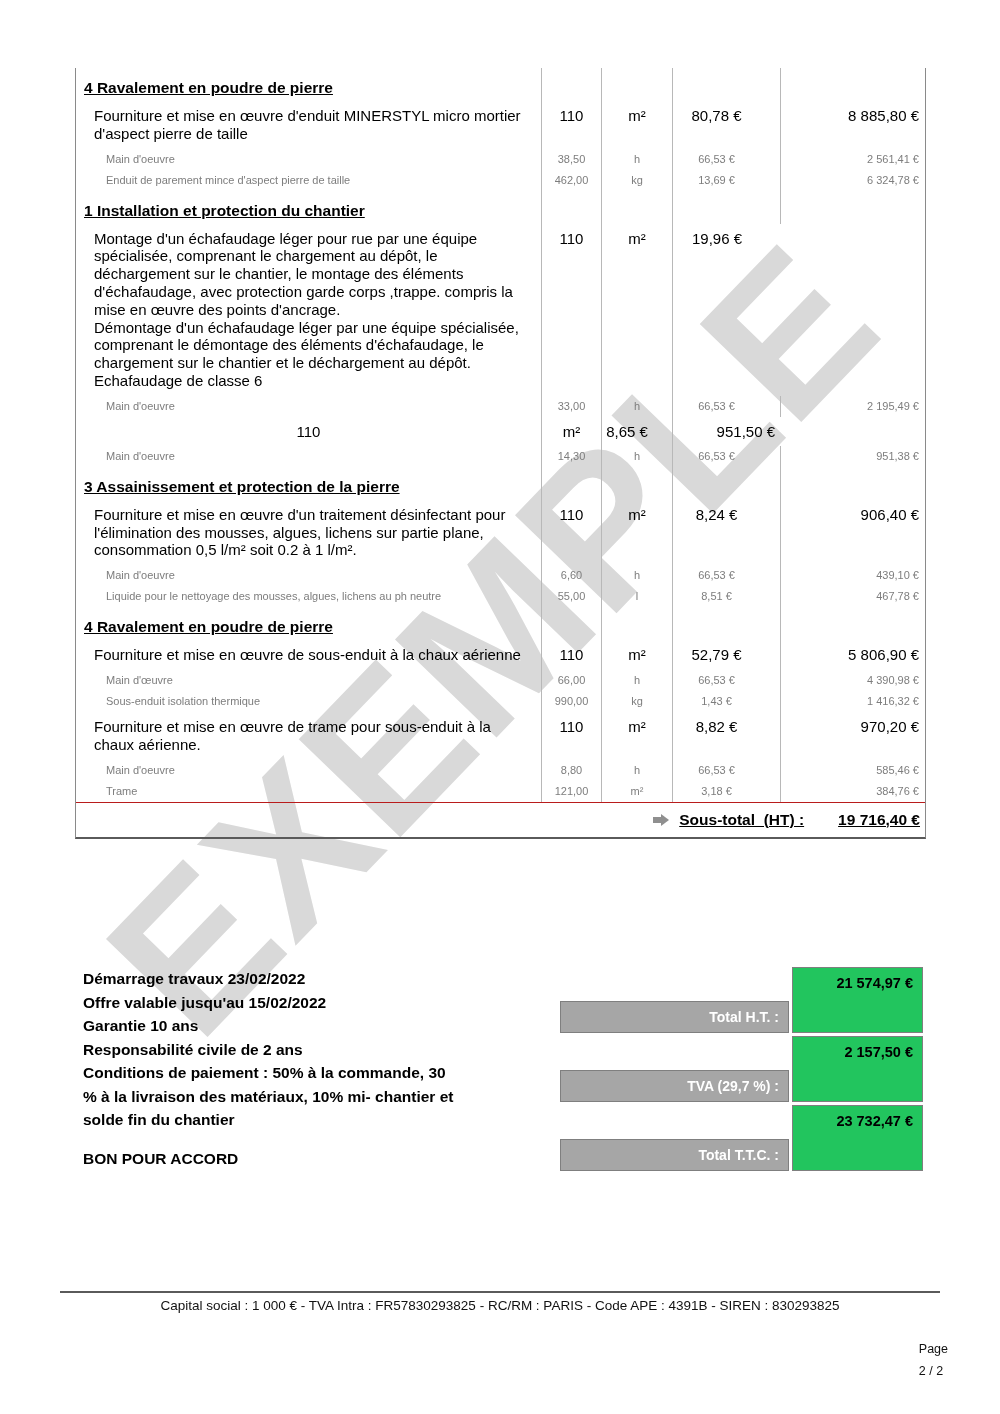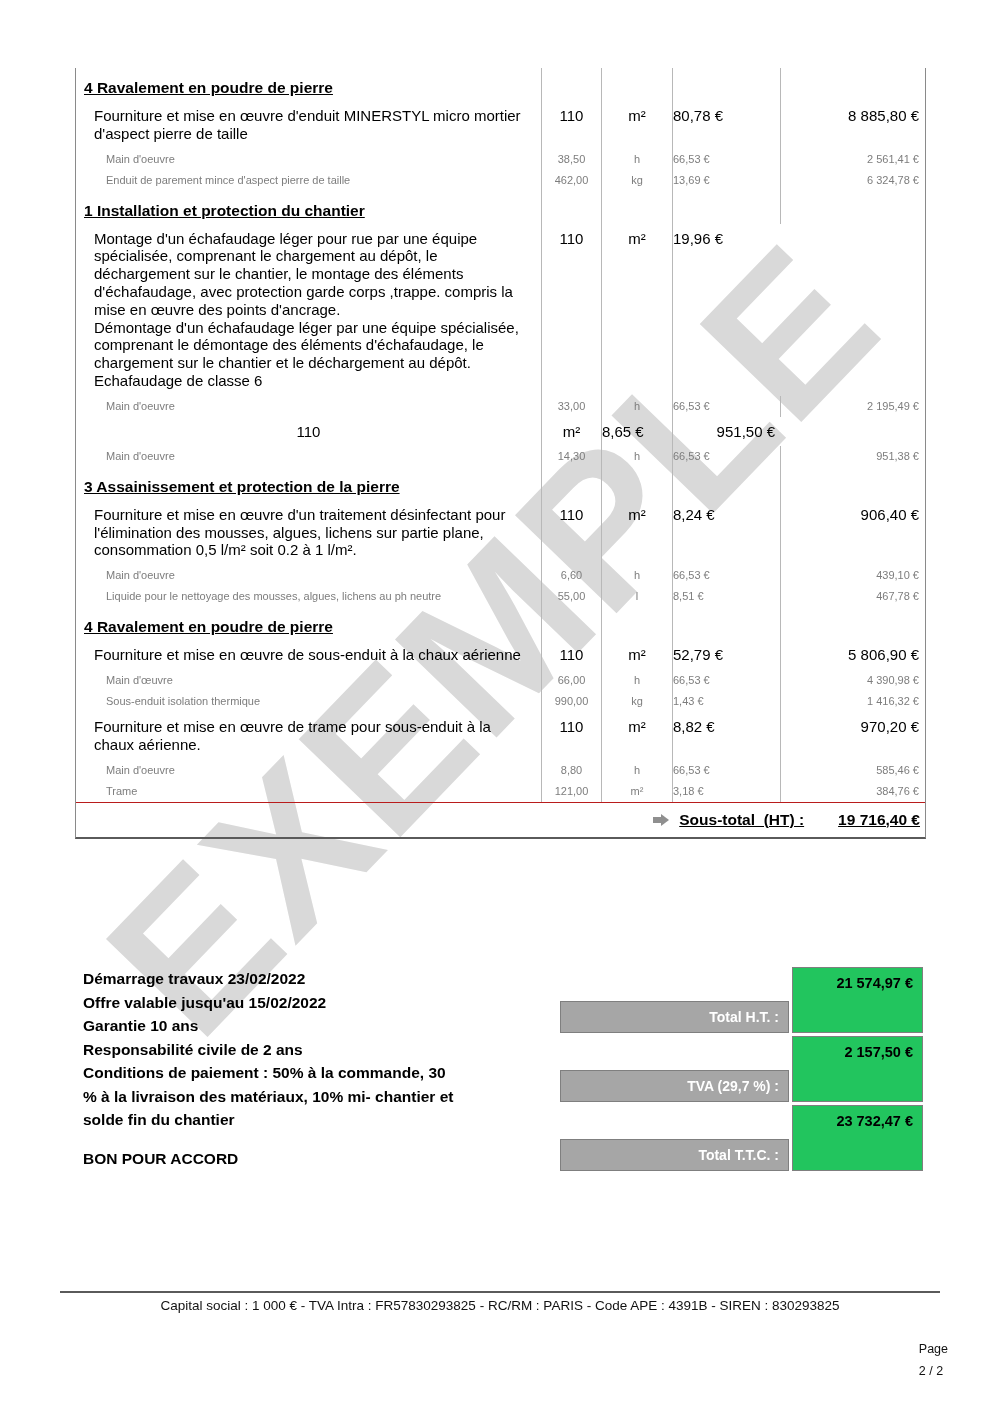--- a/index.html
+++ b/index.html
@@ -22,21 +22,21 @@
     position:absolute; left:75px; top:68px; width:849px; z-index:1;
     border-left:1px solid #8a8a8a; border-right:1px solid #8a8a8a;
     border-bottom:2px solid #5a5a5a;
   }
   .trow { display:grid; grid-template-columns:466px 60px 71px 108px 144px; align-items:center; }
   .trow .c { border-right:1px solid #b8b8b8; height:100%; box-sizing:border-box; }
   .trow .c:last-child { border-right:none; }
   .c-desc { padding-left:18px; padding-right:10px; text-align:left; }
   .c-qty  { text-align:center; }
   .c-unit { text-align:center; }
-  .c-price{ text-align:left; padding-right:20px; }
+  .c-price{ text-align:center; padding-right:20px; }
   .c-total{ text-align:right; padding-right:6px; }
 
   .row-section .c { padding-top:11px; padding-bottom:4px; }
   .row-section .c-desc { padding-left:8px; font-size:15.5px; font-weight:bold; text-decoration:underline; white-space:nowrap; }
 
   .row-item .c { padding-top:6px; padding-bottom:6px; font-size:15px; }
   .row-item .c-desc { white-space:pre-line; line-height:17.8px; }
 
   .row-sub .c { padding-top:4px; padding-bottom:5px; font-size:11px; color:#7d7d7d; }
   .row-sub .c-desc { padding-left:30px; white-space:nowrap; }

